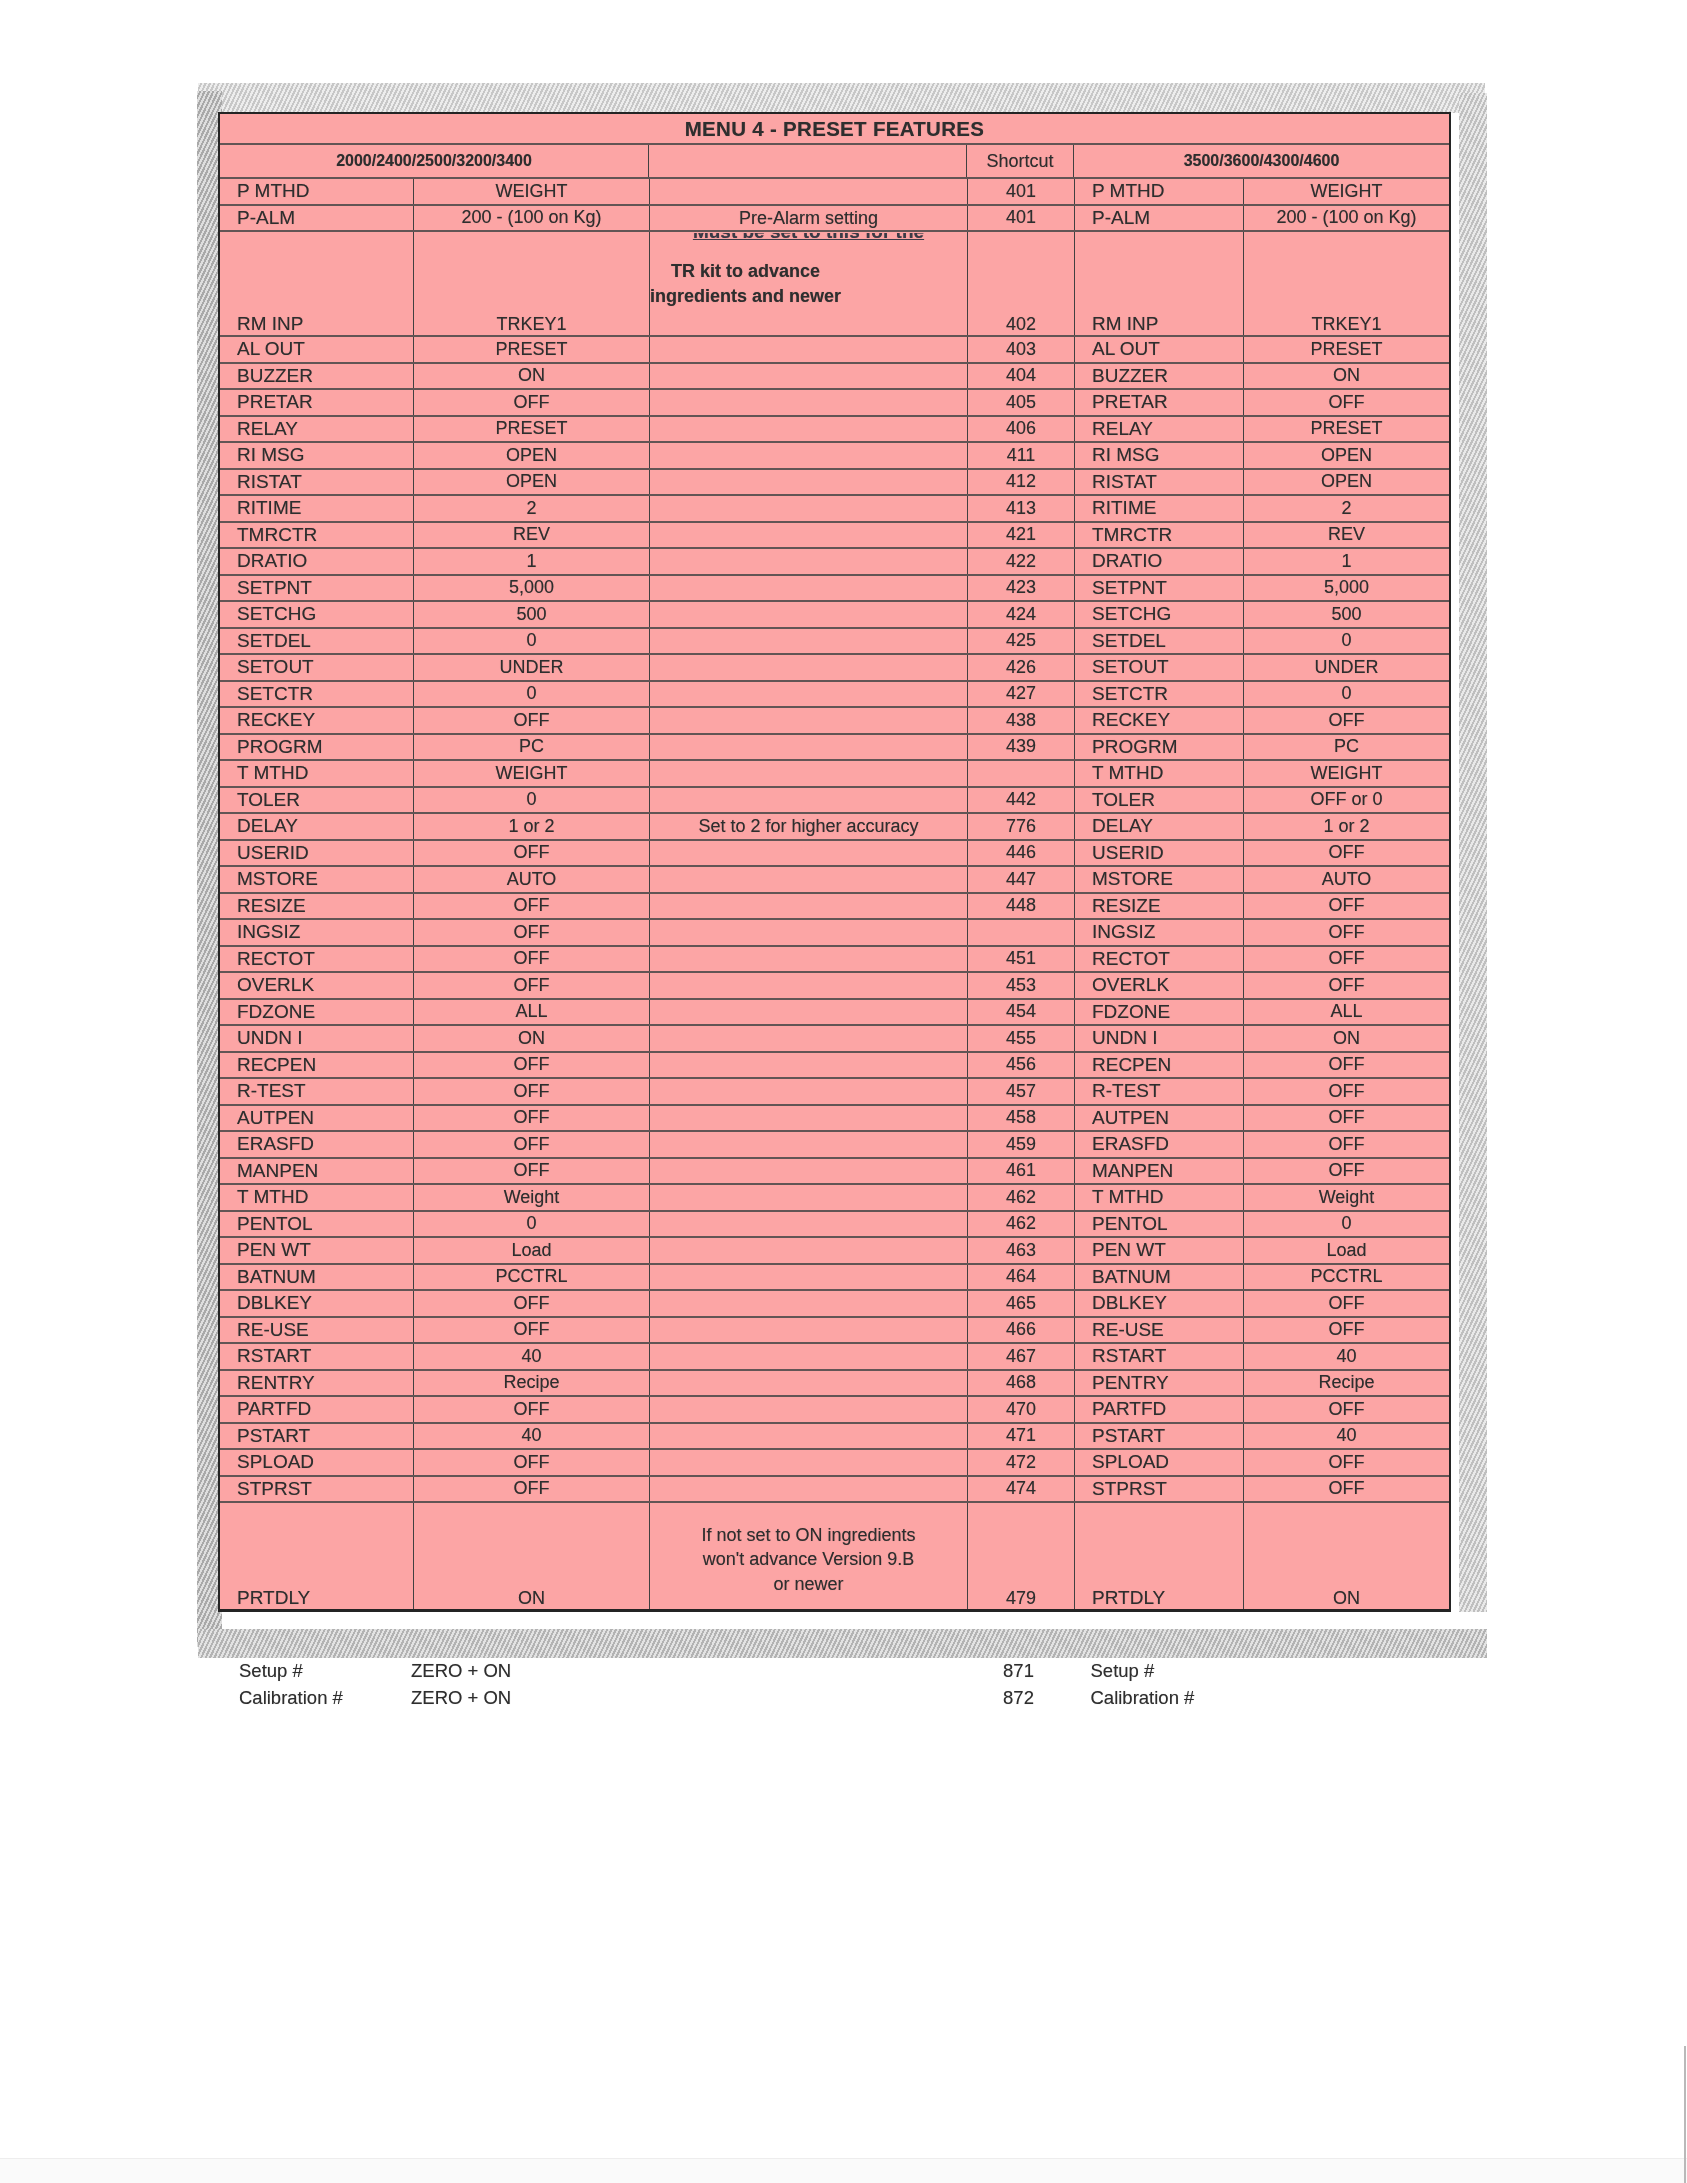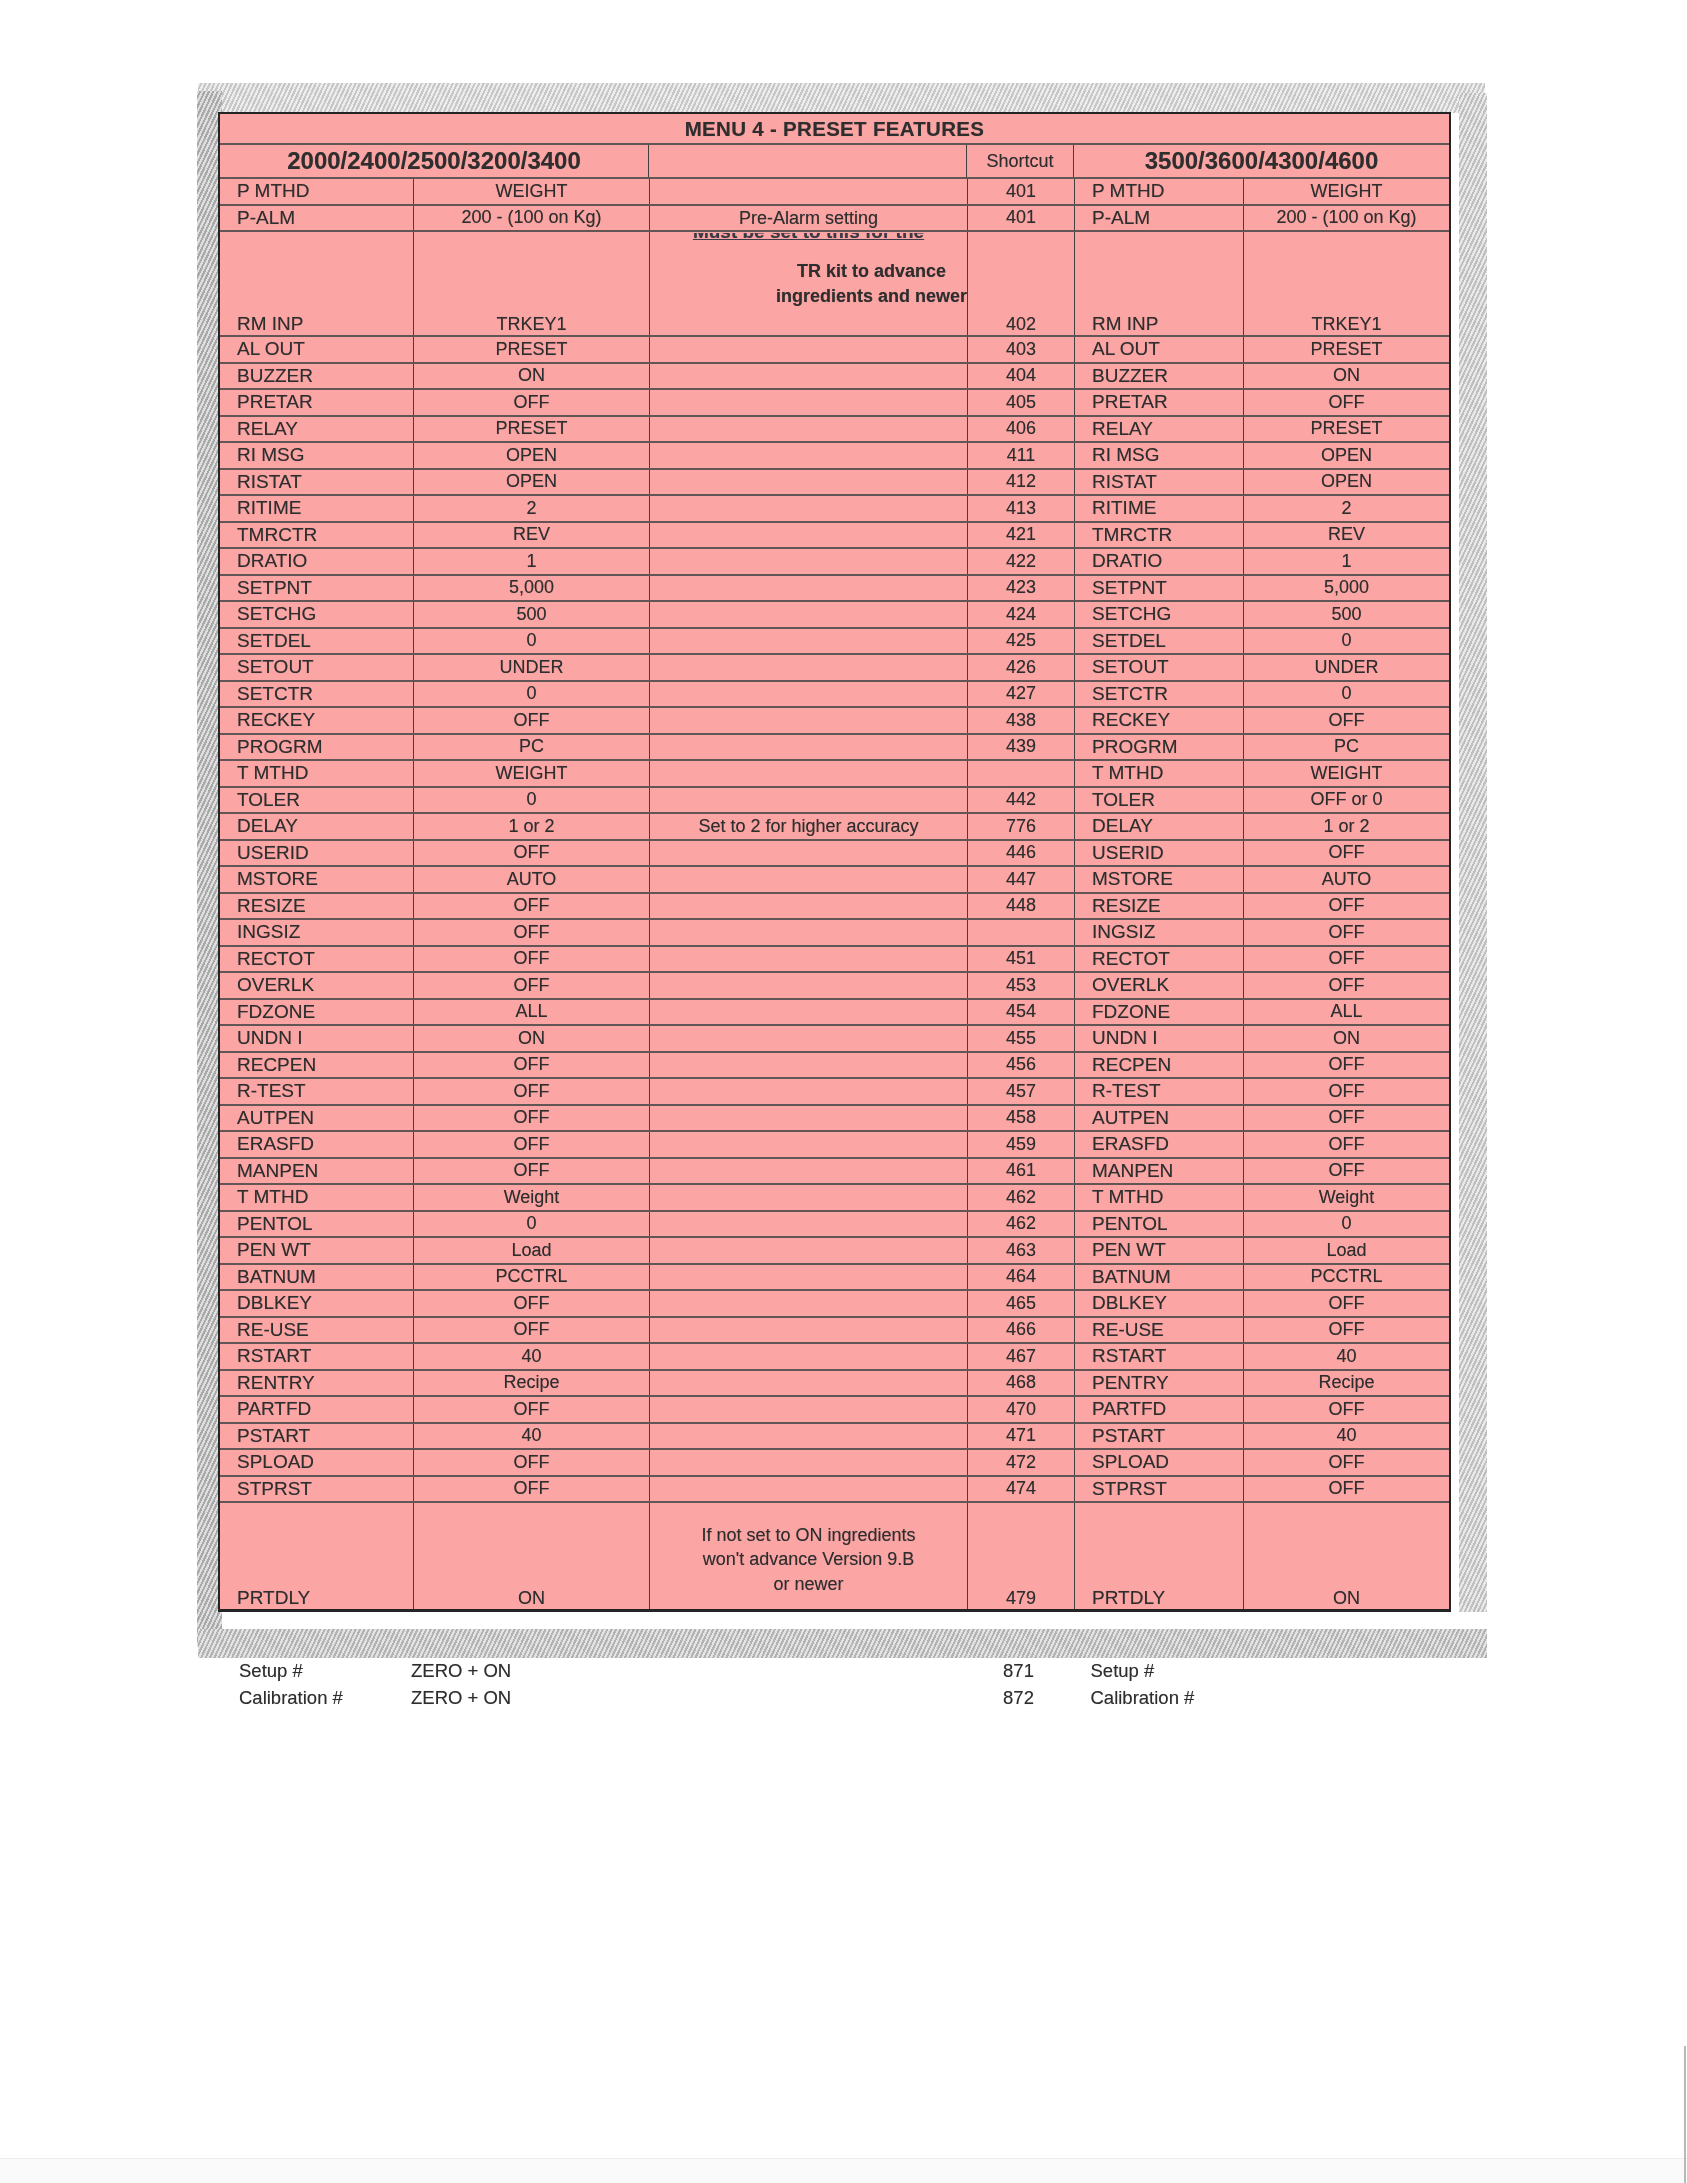--- a/index.html
+++ b/index.html
@@ -41,27 +41,27 @@
   .r-models { grid-template-columns: 428px 318px 107px 169px 1fr; height: 34px; }
   .r-data   { grid-template-columns: 193px 236px 318px 107px 169px 1fr; height: 26.5px; }
   .r-tall   { height: 105px; }
   .r-xtall  { height: 108px; }
 
   .c { display: flex; align-items: center; border-left: 1.3px solid #414141; overflow: hidden; min-width: 0; }
   .c.nb { border-left: none; }
   .b { font-weight: bold; }
 
   .title { justify-content: center; font-size: 20.5px; letter-spacing: 0.3px; }
-  .mh    { justify-content: center; font-size: 24px; }
+  .mh    { justify-content: center; font-size: 16px; }
   .lab   { padding-left: 17px; font-size: 19px; }
   .val, .note, .sc { justify-content: center; font-size: 18px; text-align: center; }
 
   .r-tall .c, .r-xtall .c { align-items: flex-end; padding-bottom: 0; }
   .r-tall .note, .r-xtall .note { flex-direction: column; padding-bottom: 0; }
-  .r-tall .note  { position: relative; justify-content: center; align-items: flex-end; }
+  .r-tall .note  { position: relative; justify-content: center; align-items: flex-start; }
   .r-xtall .note { justify-content: flex-end; align-items: center; padding-bottom: 14px; }
   .notelines { display: flex; flex-direction: column; gap: 2px; text-align: center; line-height: 1.25; }
 
   .clipped {
     position: absolute; top: 1.3px; left: 0; right: 0; height: 11.2px;
     overflow: hidden; text-align: center;
   }
   .clipped span {
     display: block; margin-top: -11.2px;
     font-weight: bold; font-size: 19px; line-height: 20px;

